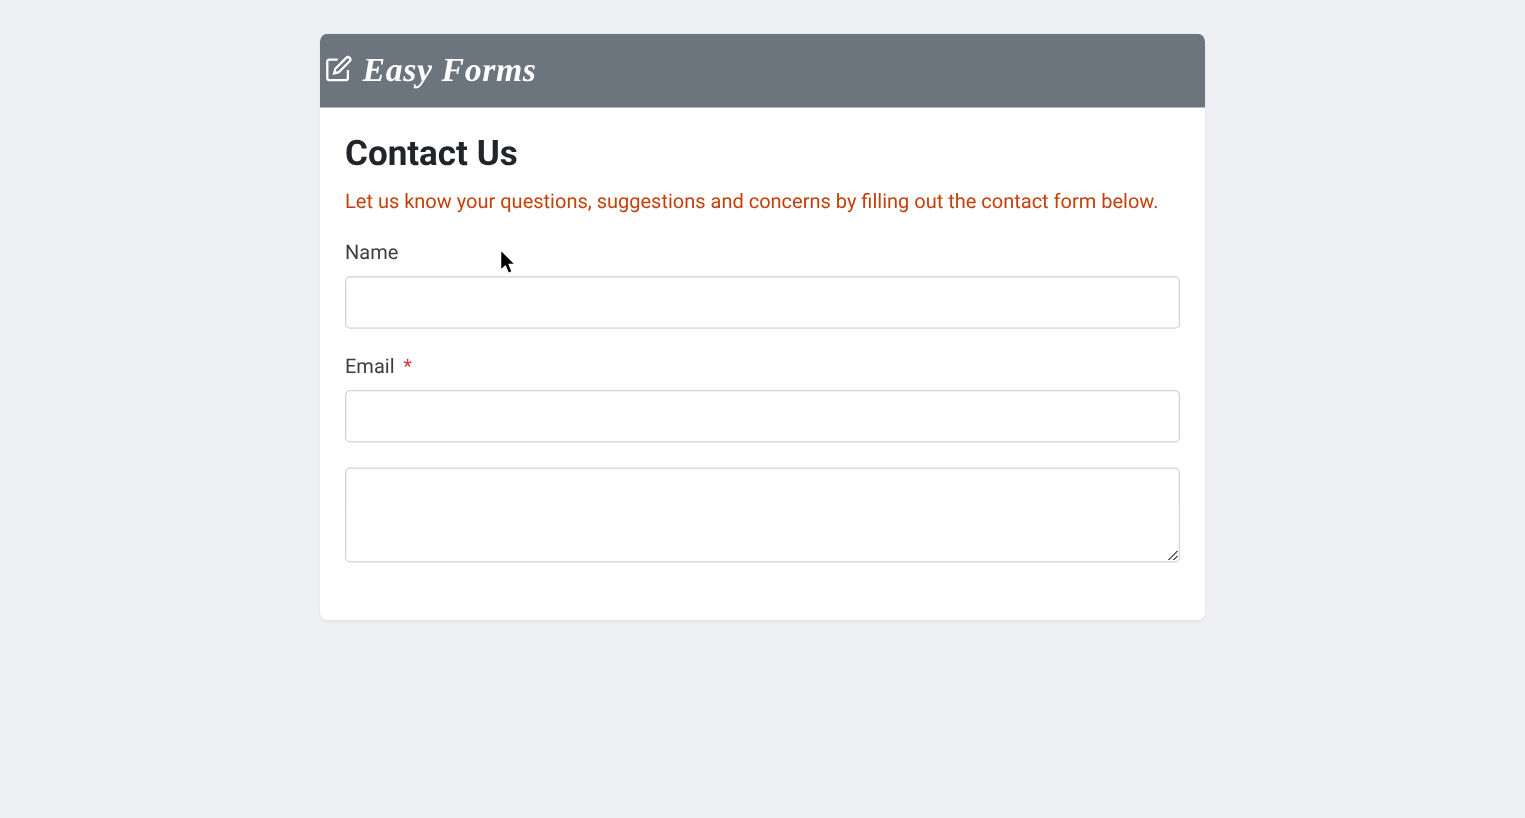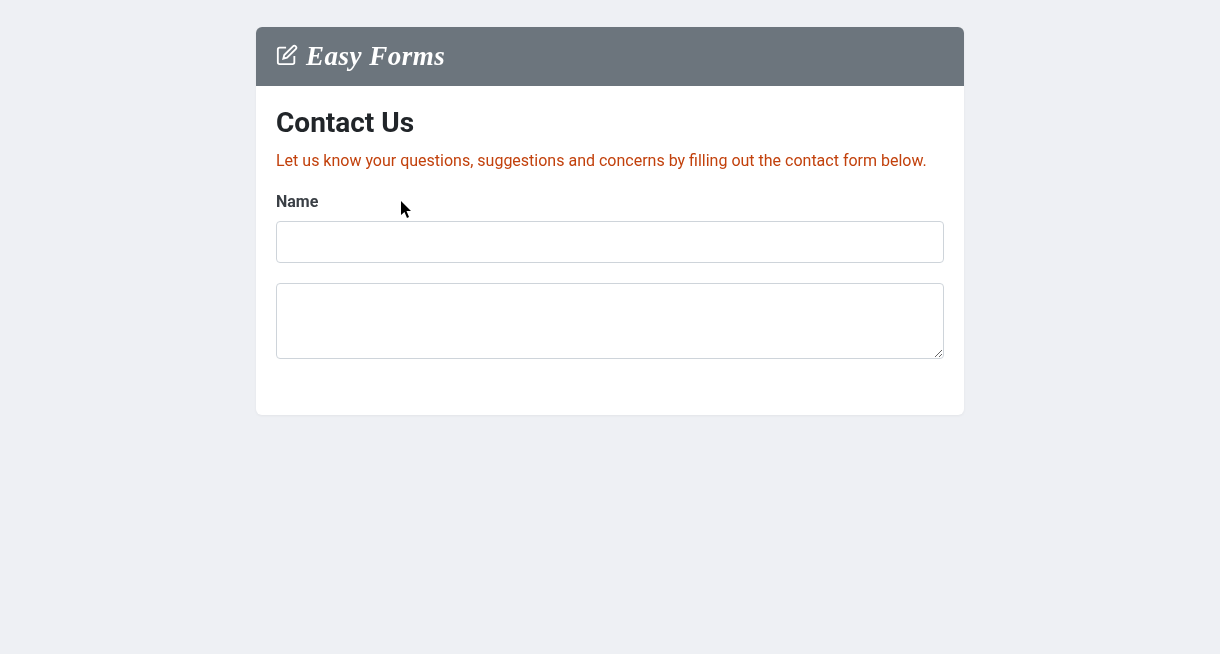--- a/index.html
+++ b/index.html
@@ -18,60 +18,60 @@
       width: 708px;
       margin: 0 auto;
       background-color: #ffffff;
       border-radius: 6px;
       overflow: hidden;
       box-shadow: 0 1px 3px rgba(0,0,0,0.05);
     }
     .card-header {
       background-color: #6c757d;
       color: #ffffff;
-      padding: 14px 20px;
+      padding: 14px 4px;
       display: flex;
       align-items: center;
       gap: 8px;
     }
     .card-header .brand {
       font-family: "Brush Script MT", "Segoe Script", cursive;
       font-size: 27px;
       font-weight: bold;
       font-style: italic;
       letter-spacing: 0.5px;
     }
     .card-header svg {
       width: 22px;
       height: 22px;
       fill: none;
       stroke: #ffffff;
       stroke-width: 2;
     }
     .card-body {
-      padding: 20px 20px 32px 20px;
+      padding: 20px 20px 22px 20px;
     }
     .title {
       font-size: 28px;
       font-weight: 700;
       color: #212529;
       margin-bottom: 12px;
     }
     .description {
       font-size: 16px;
       color: #c2410c;
       margin-bottom: 22px;
     }
     .form-group {
       margin-bottom: 20px;
     }
     .form-label {
       display: block;
       font-size: 16px;
-      font-weight: 700;
+      font-weight: 400;
       color: #3a3f45;
       margin-bottom: 10px;
     }
     .required {
       color: #dc3545;
       margin-left: 3px;
     }
     .form-control {
       width: 100%;
       padding: 8px 12px;
@@ -115,20 +115,27 @@
     <h1 class="title">Contact Us</h1>
     <p class="description">Let us know your questions, suggestions and concerns by filling out the contact form below.</p>
 
     <div class="form-group">
       <label class="form-label">
         <span>Name</span>
       </label>
       <input type="text" class="form-control" value="" style="">
     </div>
 
+    <div class="form-group">
+      <label class="form-label">
+        <span>Email</span>
+        <span class="required">*</span>
+      </label>
+      <input type="email" class="form-control" value="" style="">
+    </div>
 
     <div class="form-group">
       <textarea class="form-control" style=""></textarea>
     </div>
   </div>
 </div>
 
 <div class="cursor">
   <svg viewBox="0 0 12 18">
     <path d="M0 0 L0 14 L3.5 11 L6 17 L8 16 L5.5 10 L10 10 Z" fill="#000000"></path>

